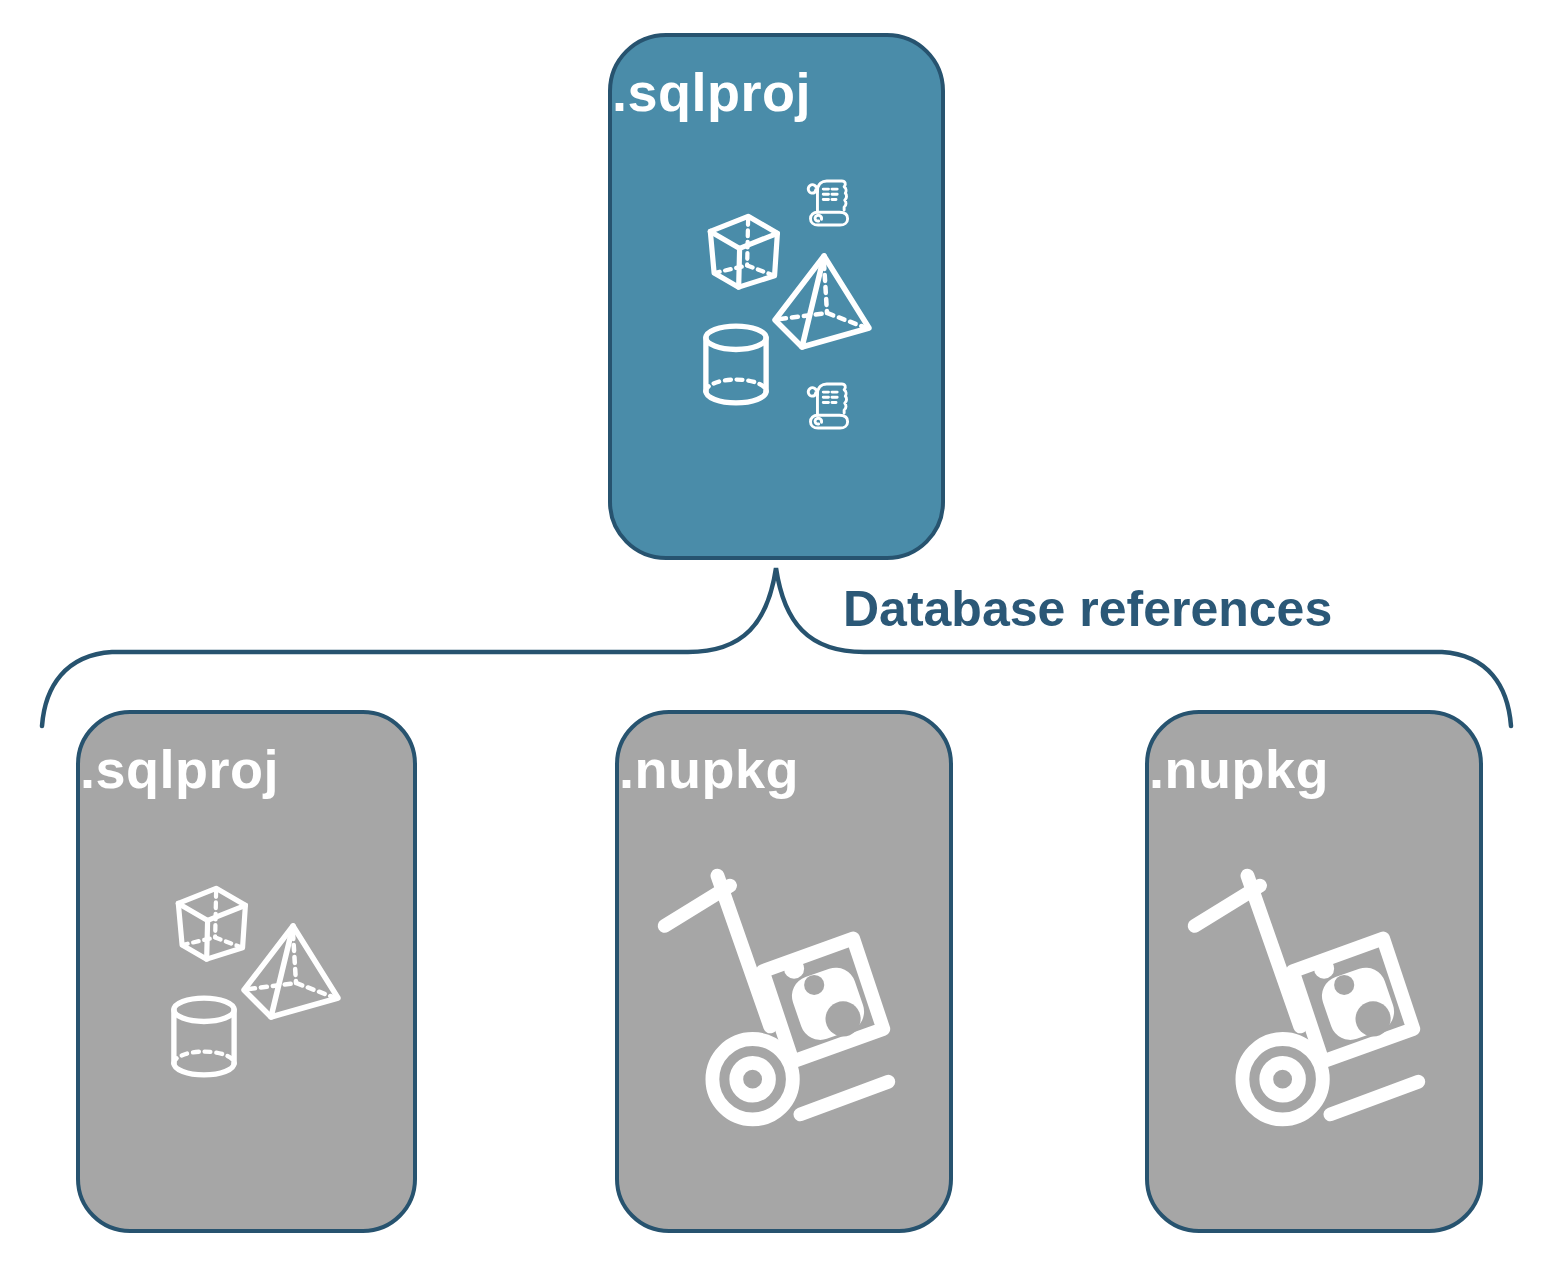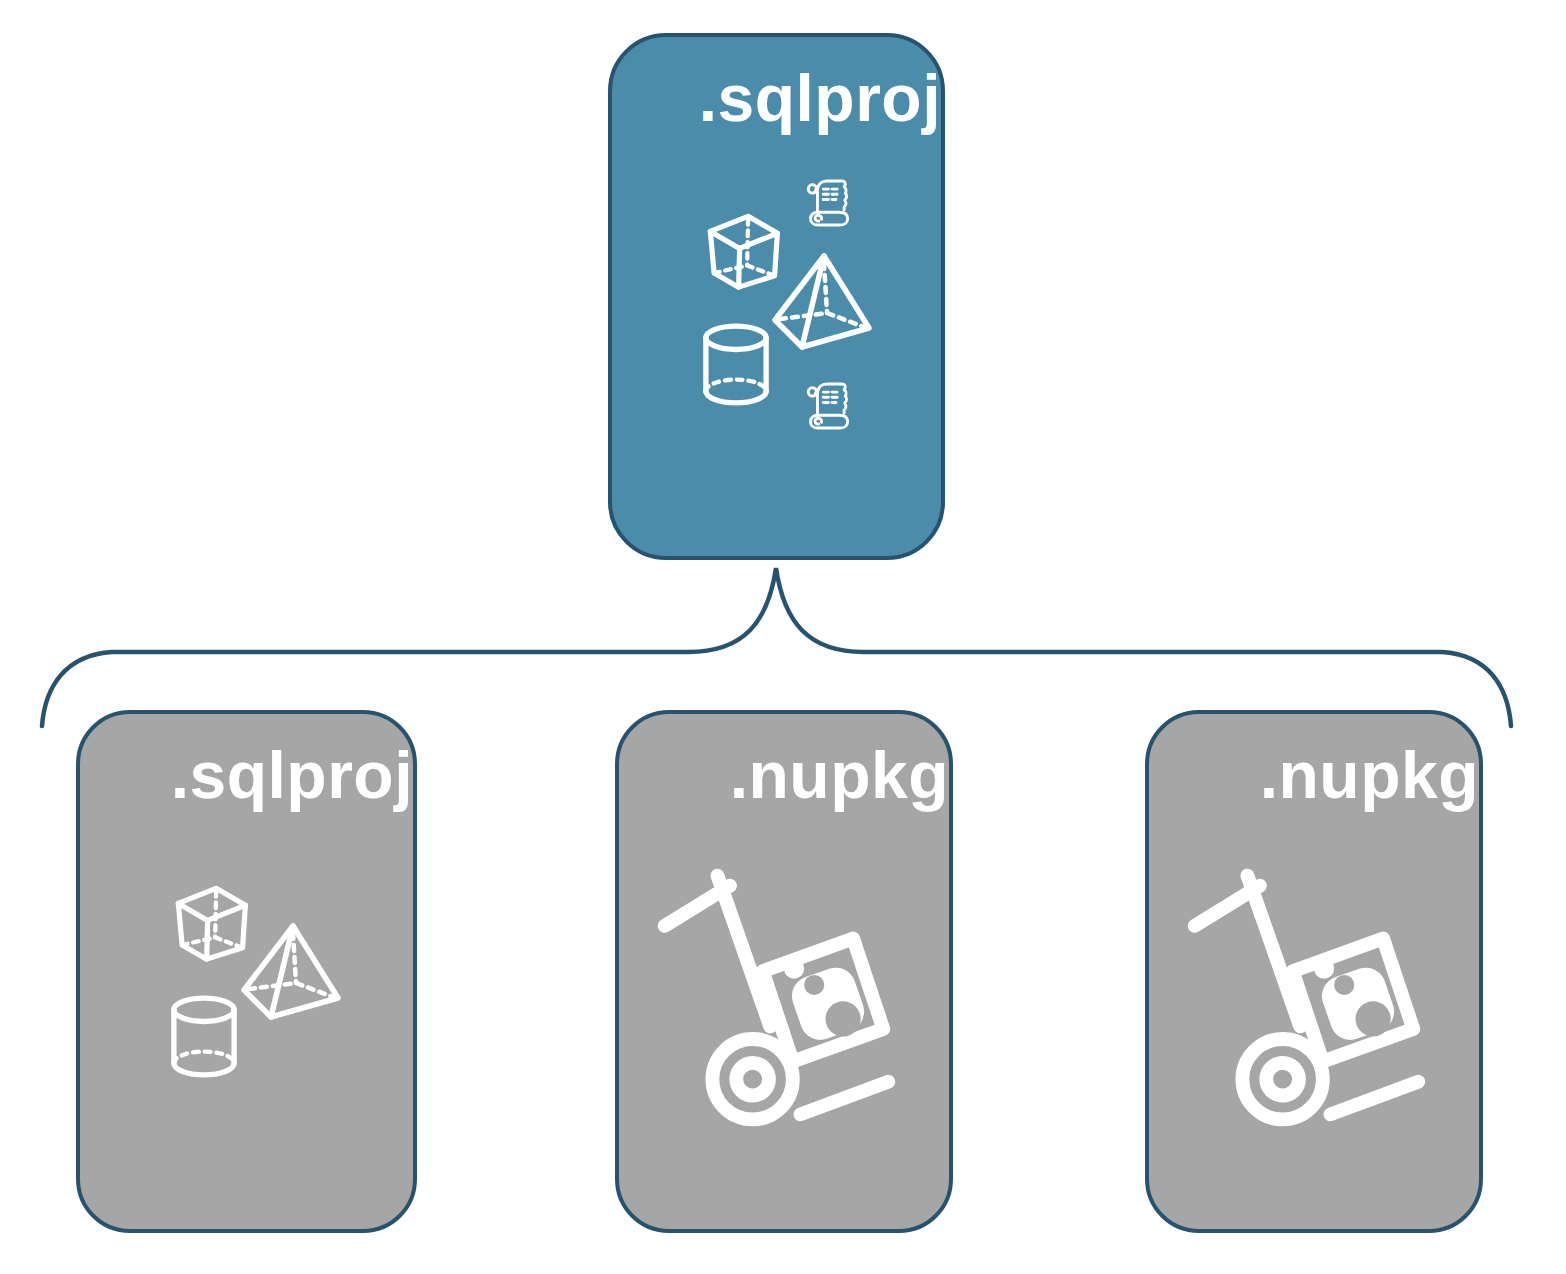--- a/index.html
+++ b/index.html
@@ -24,22 +24,22 @@
   }
   .node {
     position: absolute;
     border: 4px solid var(--outline);
   }
   .node.blue { background: var(--node-fill-blue); border-radius: 58px; }
   .node.gray { background: var(--node-fill-gray); border-radius: 54px; }
   .box-title {
     position: absolute;
     top: 24px; left: 0; right: 0;
-    text-align: right;
-    font-size: 66px;
+    text-align: left;
+    font-size: 54px;
     font-weight: bold;
     line-height: 1.15;
     color: var(--icon-white);
     letter-spacing: 0.5px;
   }
   .ic { position: absolute; display: block; }
   .s {
     fill: none;
     stroke: var(--icon-white);
     stroke-width: 5.5;
@@ -120,20 +120,21 @@
       <line class="s d3" x1="47" y1="26" x2="72" y2="26"></line>
       <line class="s d3" x1="47" y1="35" x2="75" y2="35"></line>
       <line class="s d3" x1="47" y1="44" x2="69" y2="44"></line>
     </svg>
   </div>
 
   <svg id="brace-svg" width="1566" height="1274" viewBox="0 0 1566 1274">
     <path id="brace-path" d="M 42 726 C 45 686 66 655 112 652 L 688 652 C 744 652 768 622 776 568 C 784 622 808 652 864 652 L 1442 652 C 1488 655 1508 686 1511 726"></path>
   </svg>
 
+  <div id="connector-label">Database references</div>
 
   <div class="node gray" style="left:76px; top:710px; width:341px; height:523px;">
     <div class="box-title">.sqlproj</div>
 
     <svg class="ic" style="left:87px; top:161px;" width="85" height="88" viewBox="0 0 90 93">
       <path class="s" d="M12 30 L52 14 L83 32 L43 48 Z"></path>
       <path class="s" d="M12 30 L16 74 L42 89 L80 77 L83 32"></path>
       <path class="s" d="M43 48 L42 89"></path>
       <path class="s d" d="M52 17 L51 66"></path>
       <path class="s d" d="M16 74 L51 66 L80 77"></path>

